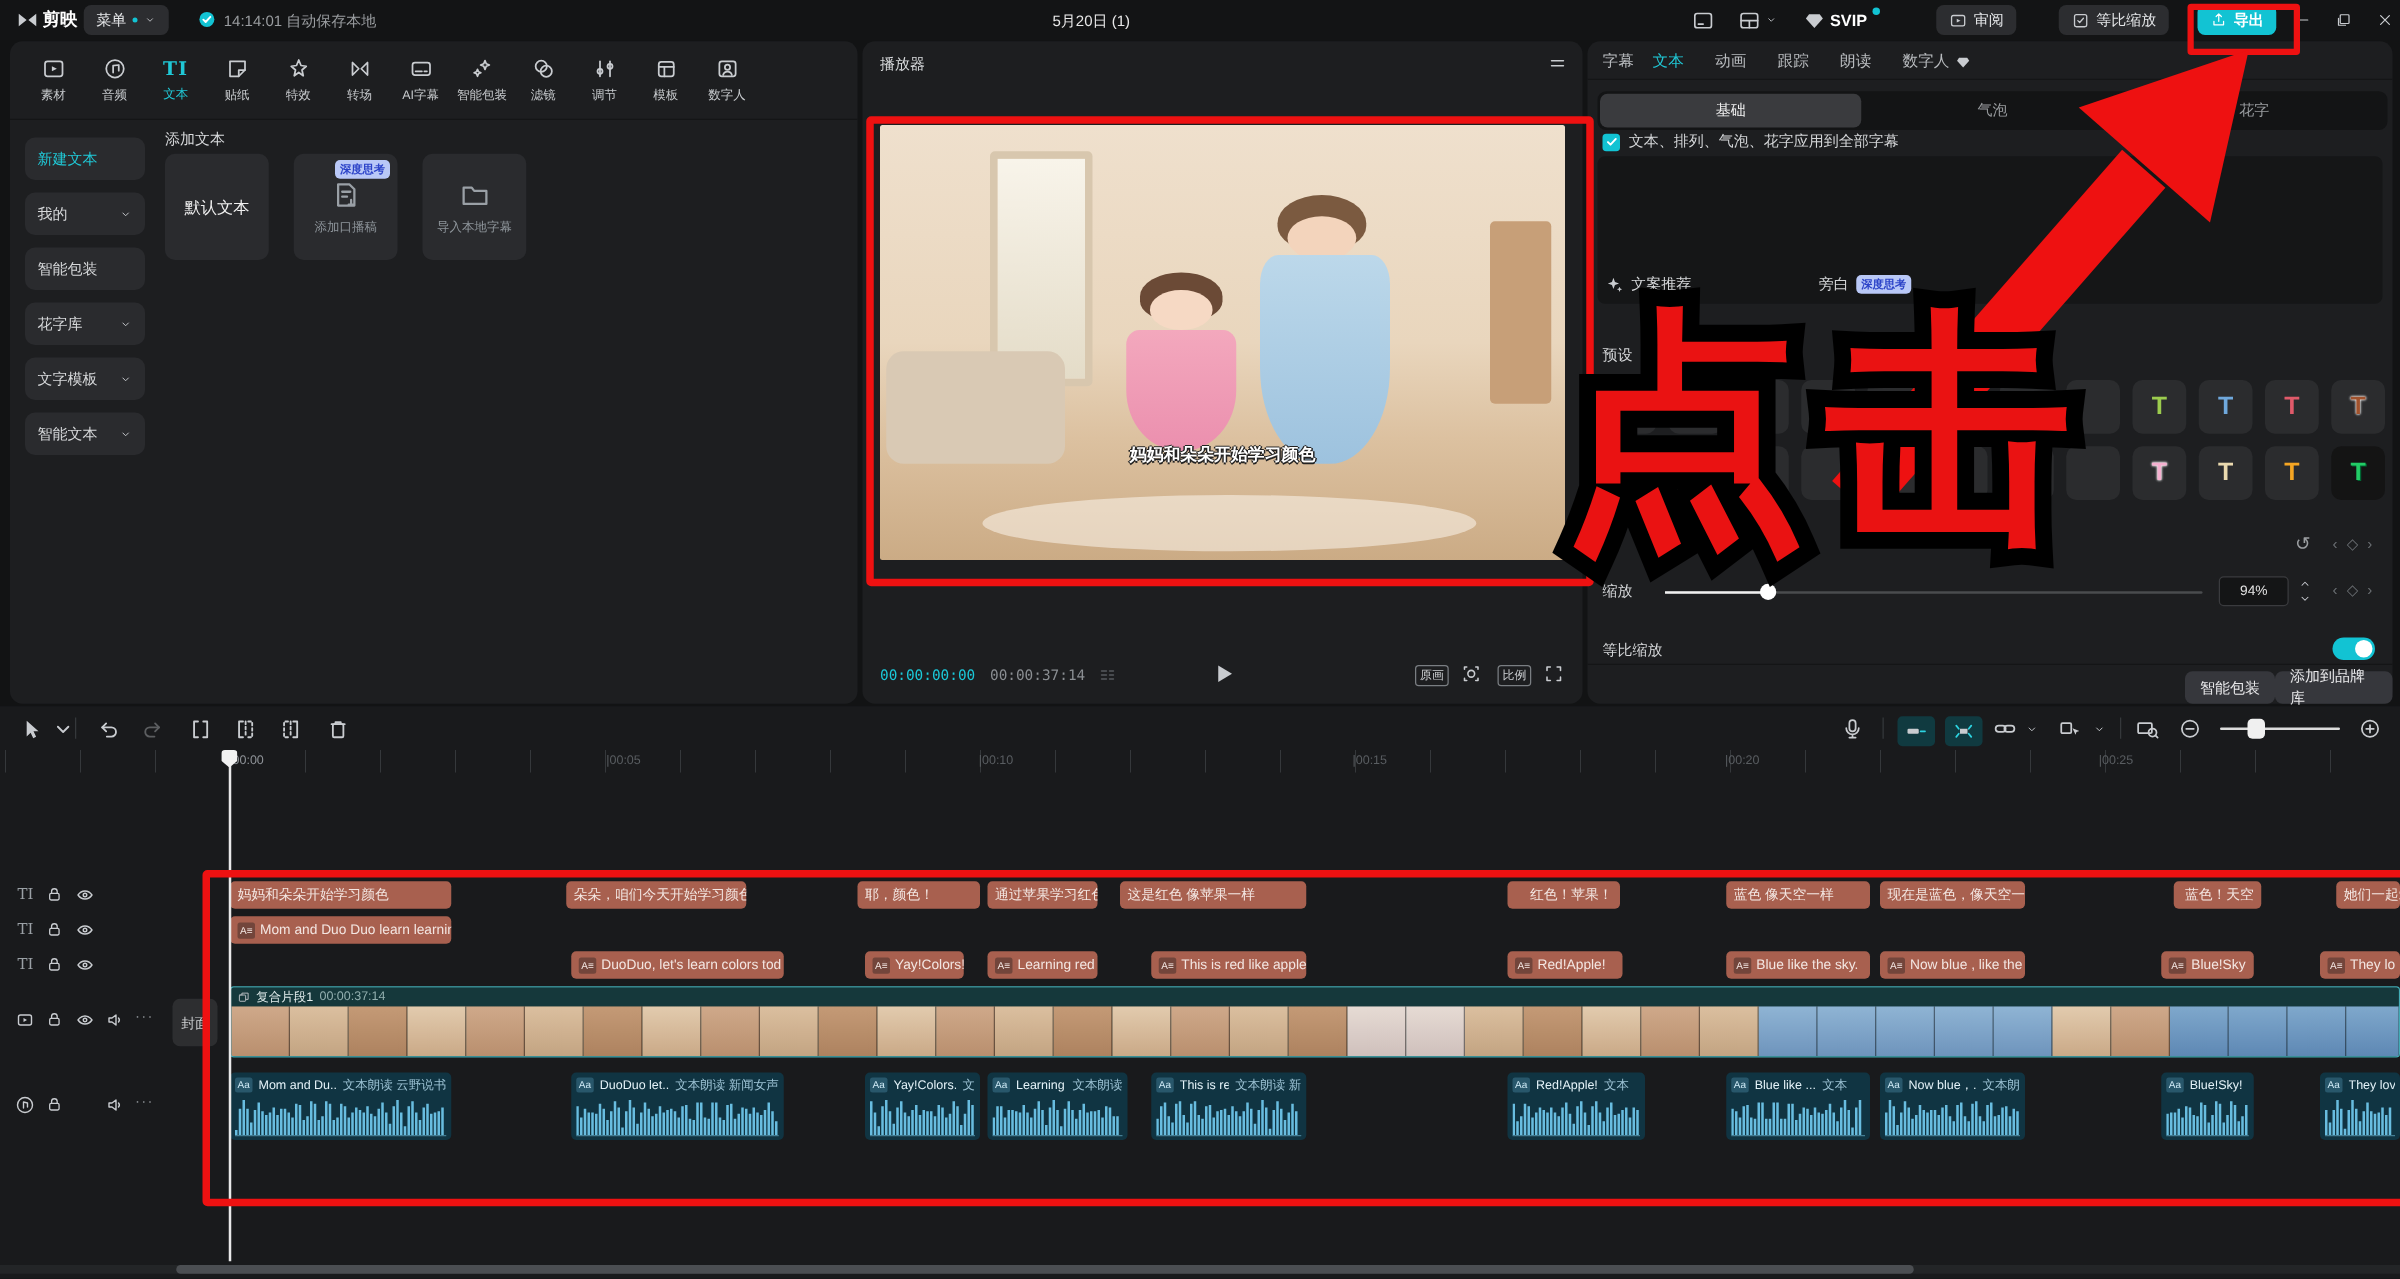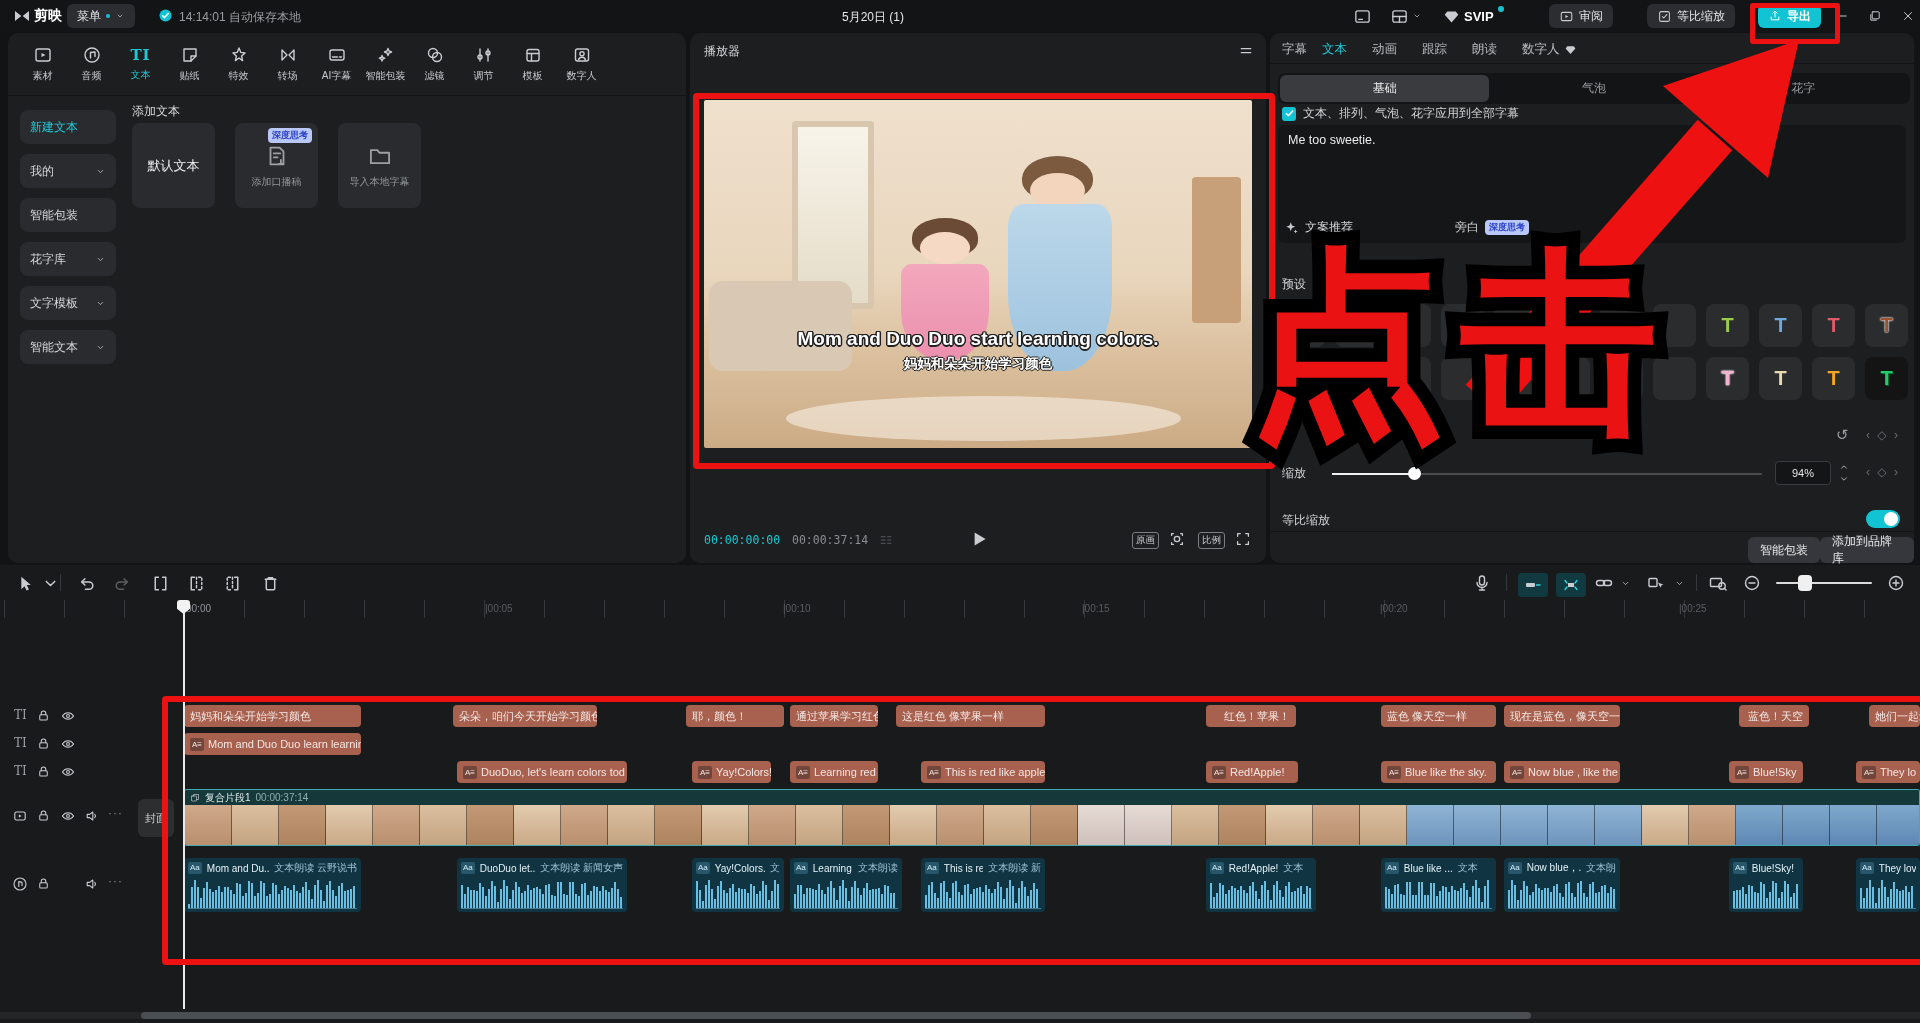--- a/index.html
+++ b/index.html
@@ -346,21 +346,20 @@
       <div class="abs" style="left:16%;top:6%;width:15%;height:54%;background:linear-gradient(#f8f4ea,#e4dcc8);border:6px solid #d8c7ae;border-radius:4px;"></div>
       <div class="abs" style="left:1%;top:52%;width:26%;height:26%;background:#d9c9b4;border-radius:14px;"></div>
       <div class="abs" style="right:2%;top:22%;width:9%;height:42%;background:#c79f78;border-radius:4px;"></div>
       <div class="abs" style="left:15%;bottom:2%;width:72%;height:13%;background:rgba(255,252,245,.5);border-radius:50%;"></div>
       <div class="abs" style="left:38%;top:34%;width:12%;height:11%;background:#6b4a36;border-radius:50% 50% 42% 42%;"></div>
       <div class="abs" style="left:39.5%;top:38%;width:9%;height:9%;background:#f6d9c4;border-radius:50%;"></div>
       <div class="abs" style="left:36%;top:47%;width:16%;height:28%;background:linear-gradient(#f3a8bd,#eb8fae);border-radius:12% 12% 50% 50%;"></div>
       <div class="abs" style="left:58%;top:16%;width:13%;height:13%;background:#7b5a40;border-radius:50% 50% 45% 45%;"></div>
       <div class="abs" style="left:59.5%;top:21%;width:10%;height:10%;background:#f3d4bc;border-radius:50%;"></div>
       <div class="abs" style="left:55.5%;top:30%;width:19%;height:48%;background:linear-gradient(#bcd8ea,#9dc2de);border-radius:14% 14% 46% 46%;"></div>
-      <div class="abs subtitle-en" style="left:0;right:0;top:228px;text-align:center;">Mom and Duo Duo start learning colors.</div>
       <div class="abs subtitle-zh" style="left:0;right:0;top:255px;text-align:center;">妈妈和朵朵开始学习颜色</div>
     </div>
 
     <span class="abs" style="left:14px;top:500px;font-size:11.5px;color:#1bc8d8;font-family:'DejaVu Sans Mono','Liberation Mono',monospace;">00:00:00:00</span>
     <span class="abs" style="left:102px;top:500px;font-size:11.5px;color:#8a8e92;font-family:'DejaVu Sans Mono','Liberation Mono',monospace;">00:00:37:14</span>
     <span class="abs ic" style="left:188px;top:499px;">
       <svg width="16" height="16" viewBox="0 0 20 20" style="stroke:#55595d;">
           <path d="M4 6h5M4 10h5M4 14h5M12 6h4M12 10h4M12 14h4"></path>
         </svg>
       </span>
@@ -418,21 +417,20 @@
       </div>
     <div class="abs" style="left:12px;top:72px;display:flex;align-items:center;gap:7px;">
       <span class="ic" style="width:14px;height:14px;background:#12c3d3;border-radius:3px;">
         <svg width="11" height="11" viewBox="0 0 14 14" style="stroke:#fff;stroke-width:2;">
             <path d="M3 7.2l2.6 2.6L11 4"></path>
           </svg>
         </span>
       <span style="font-size:12px;color:#d4d6d8;">文本、排列、气泡、花字应用到全部字幕</span>
     </div>
     <div id="textbox">
-      <div style="padding:8px 10px;font-size:12.5px;color:#ececec;">Me too sweetie.</div>
       <div class="abs" style="left:6px;bottom:7px;display:flex;align-items:center;gap:6px;">
         <svg width="15" height="15" viewBox="0 0 20 20">
             <path class="f" d="M9 3l1.6 4.4L15 9l-4.4 1.6L9 15l-1.6-4.4L3 9l4.4-1.6z" fill="#cfd3d6"></path>
             <path class="f" d="M15.5 12.5l.8 2 2 .8-2 .8-.8 2-.8-2-2-.8 2-.8z" fill="#cfd3d6"></path>
           </svg>
         <span style="font-size:12px;color:#d4d6d8;">文案推荐</span>
         <span style="font-size:12px;color:#d4d6d8;margin-left:96px;">旁白</span>
         <span class="badge-blue">深度思考</span>
       </div>
     </div>

